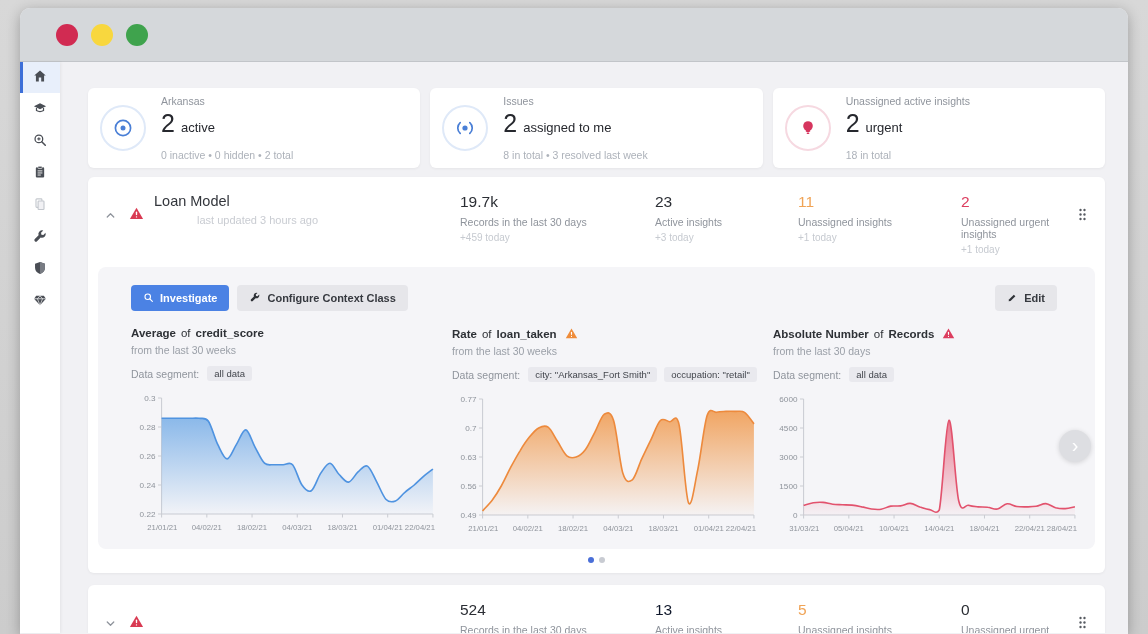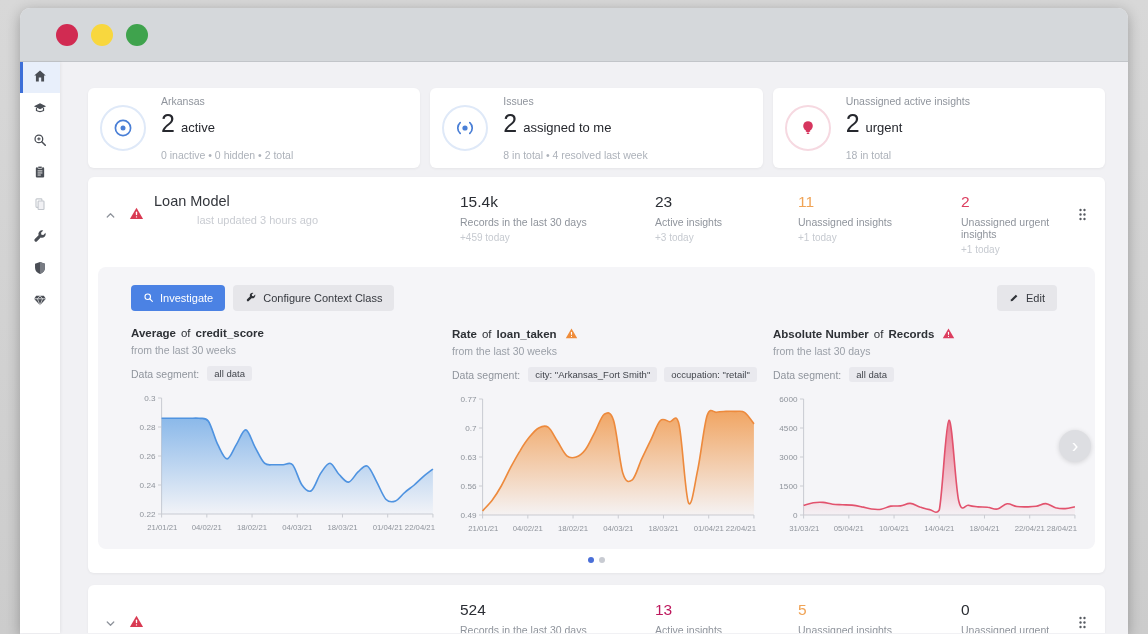--- a/index.html
+++ b/index.html
@@ -64,20 +64,21 @@
   .stat-label { font-size: 10.5px; color: #8f949c; margin-bottom: 4px; }
   .stat-delta { font-size: 10px; color: #c6cad0; }
   .drag-handle { margin-top: 14px; padding: 0 4px; cursor: grab; }
 
   .charts-panel { margin: 0 10px 6px 10px; background: #f5f5f8; border-radius: 8px; padding: 18px 16px 8px 33px; }
   .toolbar-row { display: flex; gap: 8px; margin-bottom: 16px; align-items: center; }
   .btn {
     height: 26px; border: none; border-radius: 4px; display: inline-flex; align-items: center;
     gap: 6px; padding: 0 12px; font-size: 11px; cursor: pointer;
     font-family: "Liberation Sans", sans-serif;
+    font-weight: bold;
   }
   .btn-primary { background: #4b82e4; color: #fff; }
   .btn-grey { background: #e6e6ea; color: #36393f; }
   .btn-edit { margin-left: auto; margin-right: 22px; }
 
   .charts-row { display: flex; gap: 15px; }
   .chart-block { flex: 1; min-width: 0; }
   .chart-title { font-size: 11.5px; color: #2e3136; display: flex; align-items: center; gap: 5px; }
   .tb { font-weight: bold; }
   .chart-sub { font-size: 10.5px; color: #9ba0a8; margin-top: 5px; }
@@ -211,21 +212,21 @@
                   <path d="M6.2 5.6 A7.2 7.2 0 0 0 6.2 16.4" fill="none" stroke="#4a7fd6" stroke-width="1.7" stroke-linecap="round"></path>
                   <path d="M15.8 5.6 A7.2 7.2 0 0 1 15.8 16.4" fill="none" stroke="#4a7fd6" stroke-width="1.7" stroke-linecap="round"></path>
                 </svg>
             </div>
             <div class="card-texts">
               <div class="card-label">Issues</div>
               <div class="card-line">
                 <span class="card-value">2</span>
                 <span class="card-suffix">assigned to me</span>
               </div>
-              <div class="card-sub">8 in total • 4 resolved last week</div>
+              <div class="card-sub">8 in total • 3 resolved last week</div>
             </div>
           </div>
 
           <div class="sum-card">
             <div class="card-ring pink">
               <svg width="22" height="22" viewBox="0 0 22 22">
                   <circle cx="11" cy="9" r="4.8" fill="#d6355e"></circle>
                   <path d="M8.8 12.4 H13.2 V14.6 Q11 15.6 8.8 14.6 Z" fill="#d6355e"></path>
                   <rect x="9.6" y="15.4" width="2.8" height="1.6" rx="0.8" fill="#d6355e"></rect>
                 </svg>
@@ -257,21 +258,21 @@
                     <rect x="9.1" y="13.6" width="1.8" height="1.8" rx="0.9" fill="#fff"></rect>
                   </svg>
               </span>
               <div>
                 <div class="model-title">Loan Model</div>
                 <div class="model-updated" style="color: rgb(201, 204, 210); padding-left: 43px;">last updated 3 hours ago</div>
               </div>
             </div>
             <div class="model-stats">
               <div>
-                <div class="stat-value" style="color: rgb(43, 46, 52);">15.4k</div>
+                <div class="stat-value" style="color: rgb(43, 46, 52);">19.7k</div>
                 <div class="stat-label">Records in the last 30 days</div>
                 <div class="stat-delta">+459 today</div>
               </div>
               <div>
                 <div class="stat-value" style="color: rgb(43, 46, 52);">23</div>
                 <div class="stat-label">Active insights</div>
                 <div class="stat-delta">+3 today</div>
               </div>
               <div>
                 <div class="stat-value" style="color: rgb(240, 163, 85);">11</div>
@@ -526,21 +527,21 @@
                     <rect x="9.1" y="13.6" width="1.8" height="1.8" rx="0.9" fill="#fff"></rect>
                   </svg>
               </span>
             </div>
             <div class="model-stats">
               <div>
                 <div class="stat-value" style="color: rgb(43, 46, 52);">524</div>
                 <div class="stat-label">Records in the last 30 days</div>
               </div>
               <div>
-                <div class="stat-value" style="color: #be185d;">13</div>
+                <div class="stat-value" style="color: #0f172a;">13</div>
                 <div class="stat-label">Active insights</div>
               </div>
               <div>
                 <div class="stat-value" style="color: rgb(240, 163, 85);">5</div>
                 <div class="stat-label">Unassigned insights</div>
               </div>
               <div>
                 <div class="stat-value" style="color: rgb(43, 46, 52);">0</div>
                 <div class="stat-label">Unassigned urgent insights</div>
               </div>

